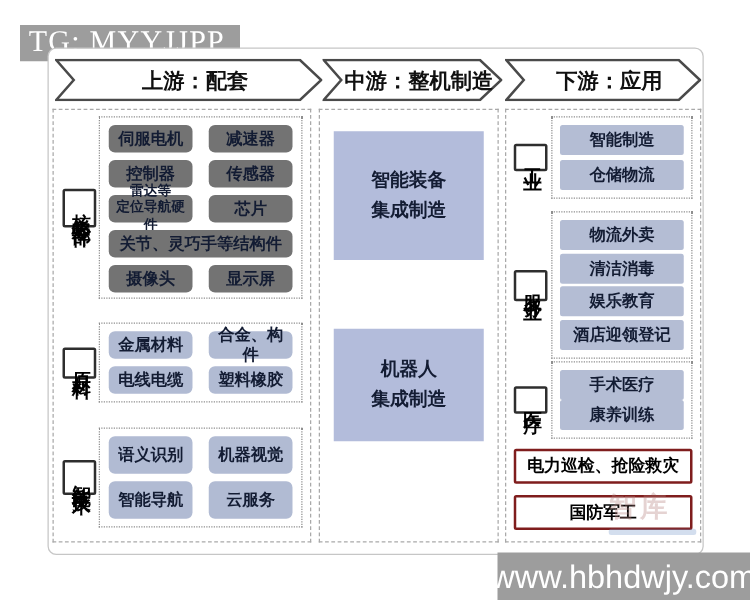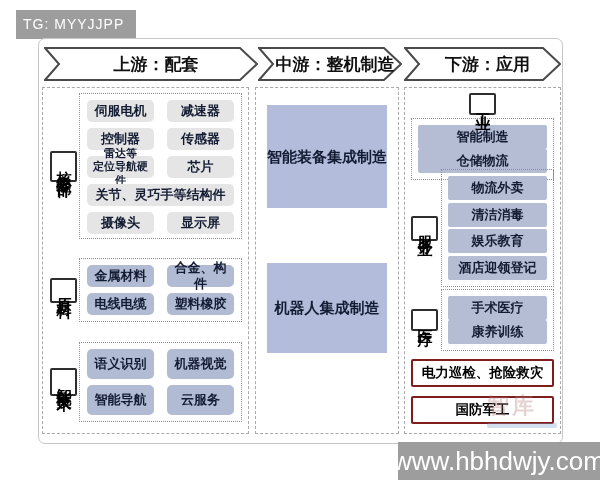--- a/index.html
+++ b/index.html
@@ -3,23 +3,23 @@
 <meta charset="utf-8">
 <style>
   html,body{margin:0;padding:0;}
   body{
     width:600px;height:480px;position:relative;overflow:hidden;
     background:#ffffff;
     font-family:"Liberation Sans","DejaVu Sans",sans-serif;
   }
   
   .tg-badge{
-    position:absolute;left:16px;top:10px;height:29px;
-    background:#9d9d9d;color:#fff;font-size:14px;line-height:29px;
-    padding:0 12px 0 7px;letter-spacing:1px;
+    position:absolute;left:16px;top:20px;height:29px;
+    background:#9d9d9d;color:#fff;font-size:24px;line-height:29px;
+    padding:0 12px 0 7px;letter-spacing:1px;font-family:Liberation Serif, serif;
   }
   
   .frame{
     position:absolute;left:38px;top:38px;width:523px;height:404px;
     border:1px solid #c6c6c6;border-radius:7px;background:#fff;
   }
   
   .banner{position:absolute;top:47px;height:34px;z-index:3;}
   .banner svg{position:absolute;left:0;top:0;width:100%;height:100%;}
   .banner .lbl{
@@ -44,46 +44,46 @@
   }
   .group{
     flex:1;align-self:stretch;border:1px dotted #8f8f8f;box-sizing:border-box;
     padding:6px 7px;display:grid;grid-template-columns:1fr 1fr;column-gap:13px;row-gap:6px;
   }
   .chip{
     border-radius:5px;color:#131c33;font-weight:bold;font-size:13px;
     display:flex;flex-direction:column;align-items:center;justify-content:center;
     text-align:center;line-height:1.2;padding:1px 2px;min-height:20px;
   }
-  .chip.dark{background:#e5e5e5;}
+  .chip.dark{background:#737373;}
   .chip.light{background:#b1bbd3;}
   .chip.wide{grid-column:1/-1;}
   .chip.small{font-size:11px;}
   .sec1{height:146px;margin-top:0;}
   .sec2{height:64px;margin-top:19px;}
   .sec3{height:80px;margin-top:20px;}
   
   .bigbox{
     width:120px;background:#b3bcdb;color:#131c33;font-weight:bold;font-size:15px;
-    display:flex;align-items:center;justify-content:center;
+    display:flex;flex-direction:column;align-items:center;justify-content:center;
     text-align:center;line-height:1.6;
   }
   .bigbox.b1{height:103px;}
   .bigbox.b2{height:90px;margin-top:55px;}
   
   .rsec{display:flex;align-items:center;gap:3px;box-sizing:border-box;}
   .rgroup{
     flex:1;align-self:stretch;border:1px dotted #8f8f8f;box-sizing:border-box;
     padding:6px 6px;display:flex;flex-direction:column;justify-content:space-between;
   }
   .rchip{
     background:#b4bdd4;border-radius:2px;color:#131c33;font-weight:bold;
     font-size:13px;text-align:center;padding:3px 2px;
   }
-  .rsec1{height:66px;flex-direction:column;}
+  .rsec1{height:66px;}
   .rsec2{height:118px;margin-top:10px;}
   .rsec3{height:62px;margin-top:2px;}
   .whitebox{
     border:2px solid #7f1d1d;border-radius:2px;background:#fff;color:#000;
     font-weight:bold;font-size:13.5px;text-align:center;padding:3px 2px;box-sizing:border-box;
   }
   .wb1{margin-top:8px;}
   .wb2{margin-top:9px;}
   
   .watermark{

